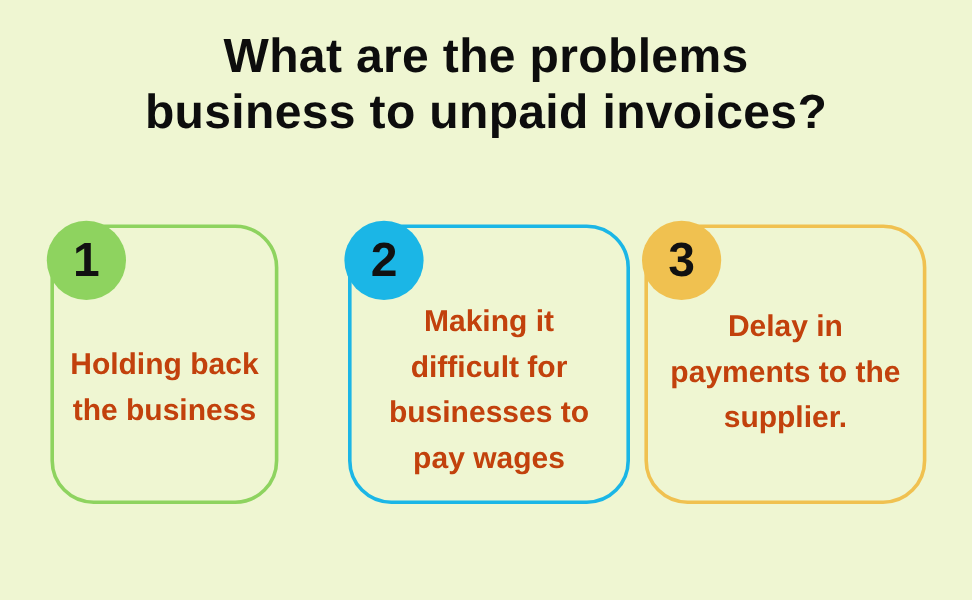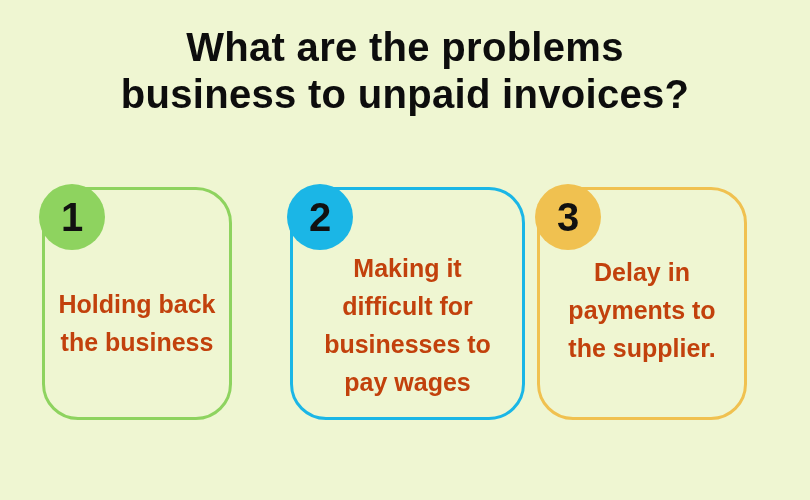--- a/index.html
+++ b/index.html
@@ -49,18 +49,18 @@
   <span>1</span>
 </div>
 
 <div class="card" id="card1" style="left:290px; width:235px; border-color:#1bb6e6;">
   <div class="card-body" style="top:52px; bottom:10px; padding:0 14px;">Making it difficult for businesses to pay wages</div>
 </div>
 <div class="badge" style="left:287px; top:184px; background:#1bb6e6;">
   <span>2</span>
 </div>
 
-<div class="card" id="card2" style="left:537px; width:210px; border-color:#f0c150;">
+<div class="card" id="card2" style="left:537px; width:235px; border-color:#f0c150;">
   <div class="card-body" style="top:56px; bottom:44px; padding:0 18px;">Delay in payments to the supplier.</div>
 </div>
 <div class="badge" style="left:535px; top:184px; background:#f0c150;">
   <span>3</span>
 </div>
 
 </body></html>

